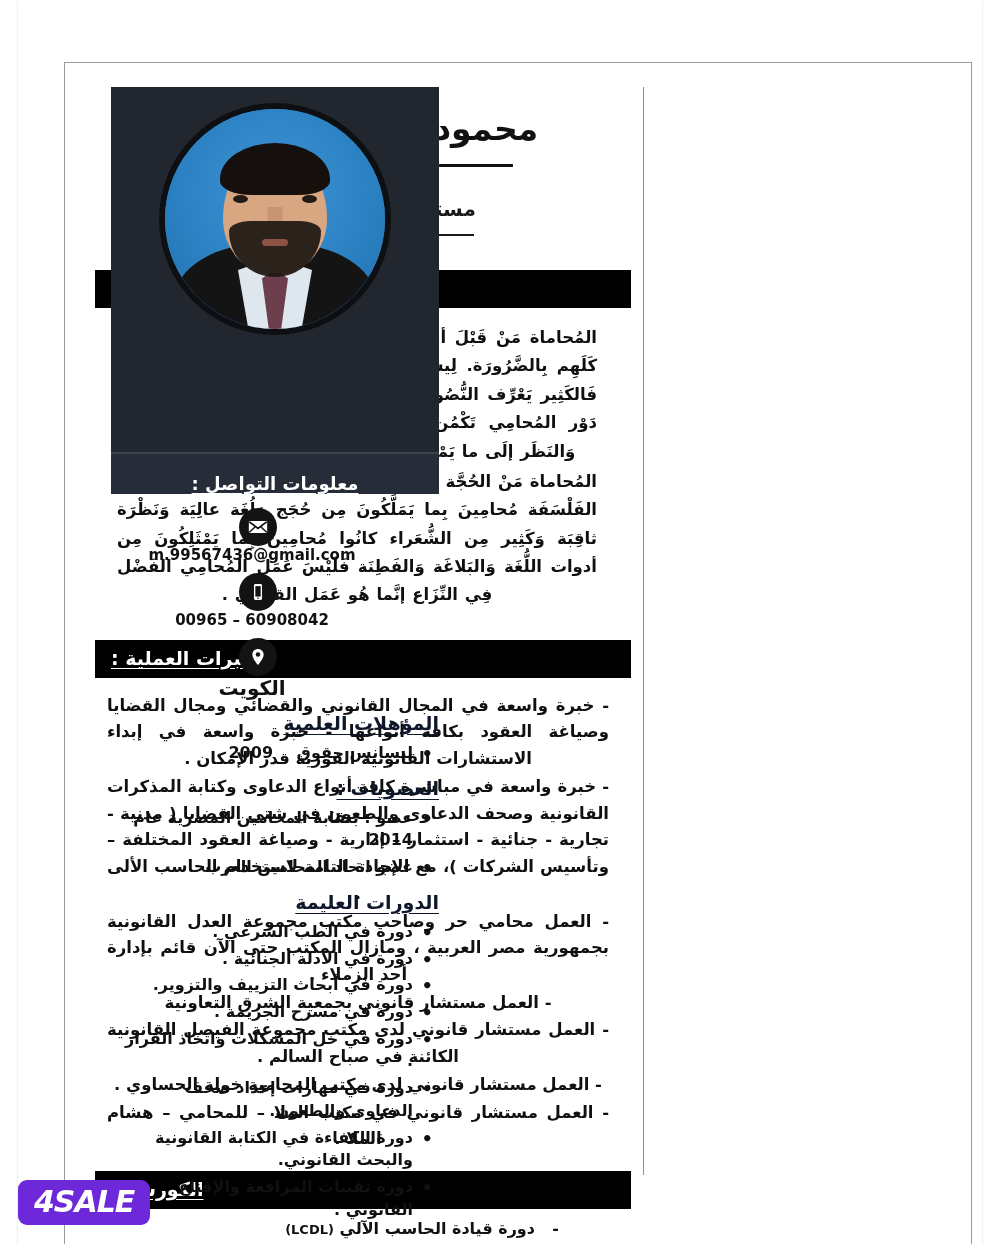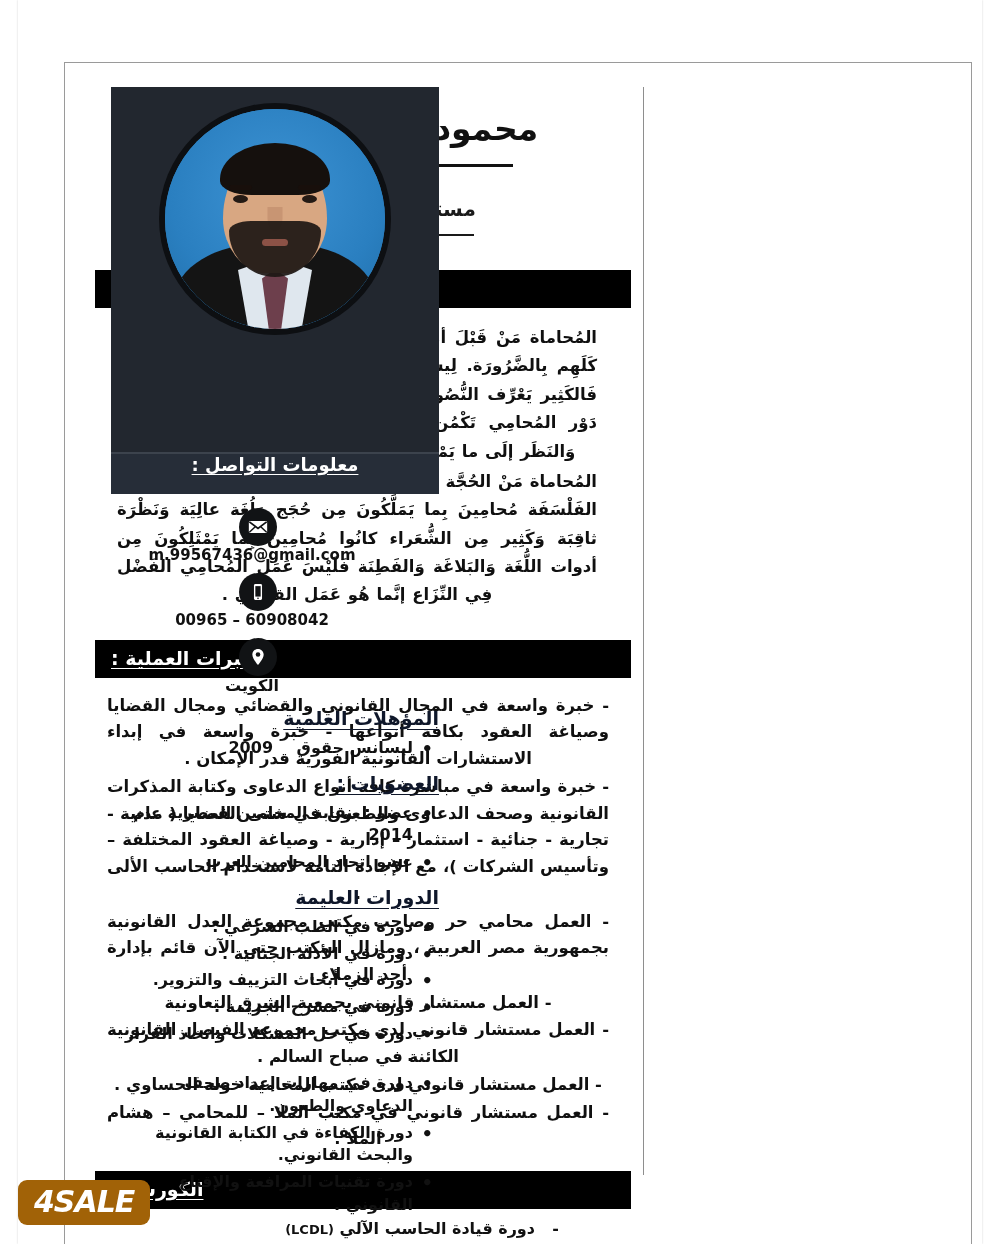--- a/index.html
+++ b/index.html
@@ -300,21 +300,21 @@
     border-radius: 0 0 50% 50%;
     opacity: .75;
   }
 
   .contact-bar {
     background: #262d38;
     width: 328px;
     height: 42px;
     border-top: 2px solid #3c434d;
     display: flex;
-    align-items: flex-start;
+    align-items: flex-end;
     justify-content: center;
     box-sizing: border-box;
   }
   .contact-bar span {
     color: #fff;
     font-size: 18px;
     font-weight: bold;
     text-decoration: underline;
     text-underline-offset: 3px;
   }
@@ -344,21 +344,21 @@
   .ci svg { display: block; }
   .contact-text {
     font-size: 15px;
     font-weight: bold;
     color: #111;
     margin-right: 12px;
     direction: ltr;
     unicode-bidi: embed;
     white-space: nowrap;
   }
-  .contact-text.rtl { direction: rtl; font-size: 16px; }
+  .contact-text.rtl { direction: rtl; font-size: 20px; }
 
   .side-head {
     text-align: right;
     font-size: 19px;
     font-weight: bold;
     color: #0f172a;
     text-decoration: underline;
     text-underline-offset: 4px;
     margin: 12px 0 8px 0;
   }
@@ -387,21 +387,21 @@
     font-size: 18px;
   }
   .qual-line { display: inline-block; }
   .qual-year { direction: ltr; unicode-bidi: embed; display: inline-block; margin-right: 18px; }
 
   
   .watermark {
     position: absolute;
     left: 18px;
     top: 1180px;
-    background: #a16207;
+    background: #6d28d9;
     border-radius: 9px;
     padding: 7px 16px 8px 16px;
     box-sizing: border-box;
   }
   .watermark span {
     color: #ffffff;
     font-size: 30px;
     font-weight: bold;
     font-style: italic;
     letter-spacing: -1px;

